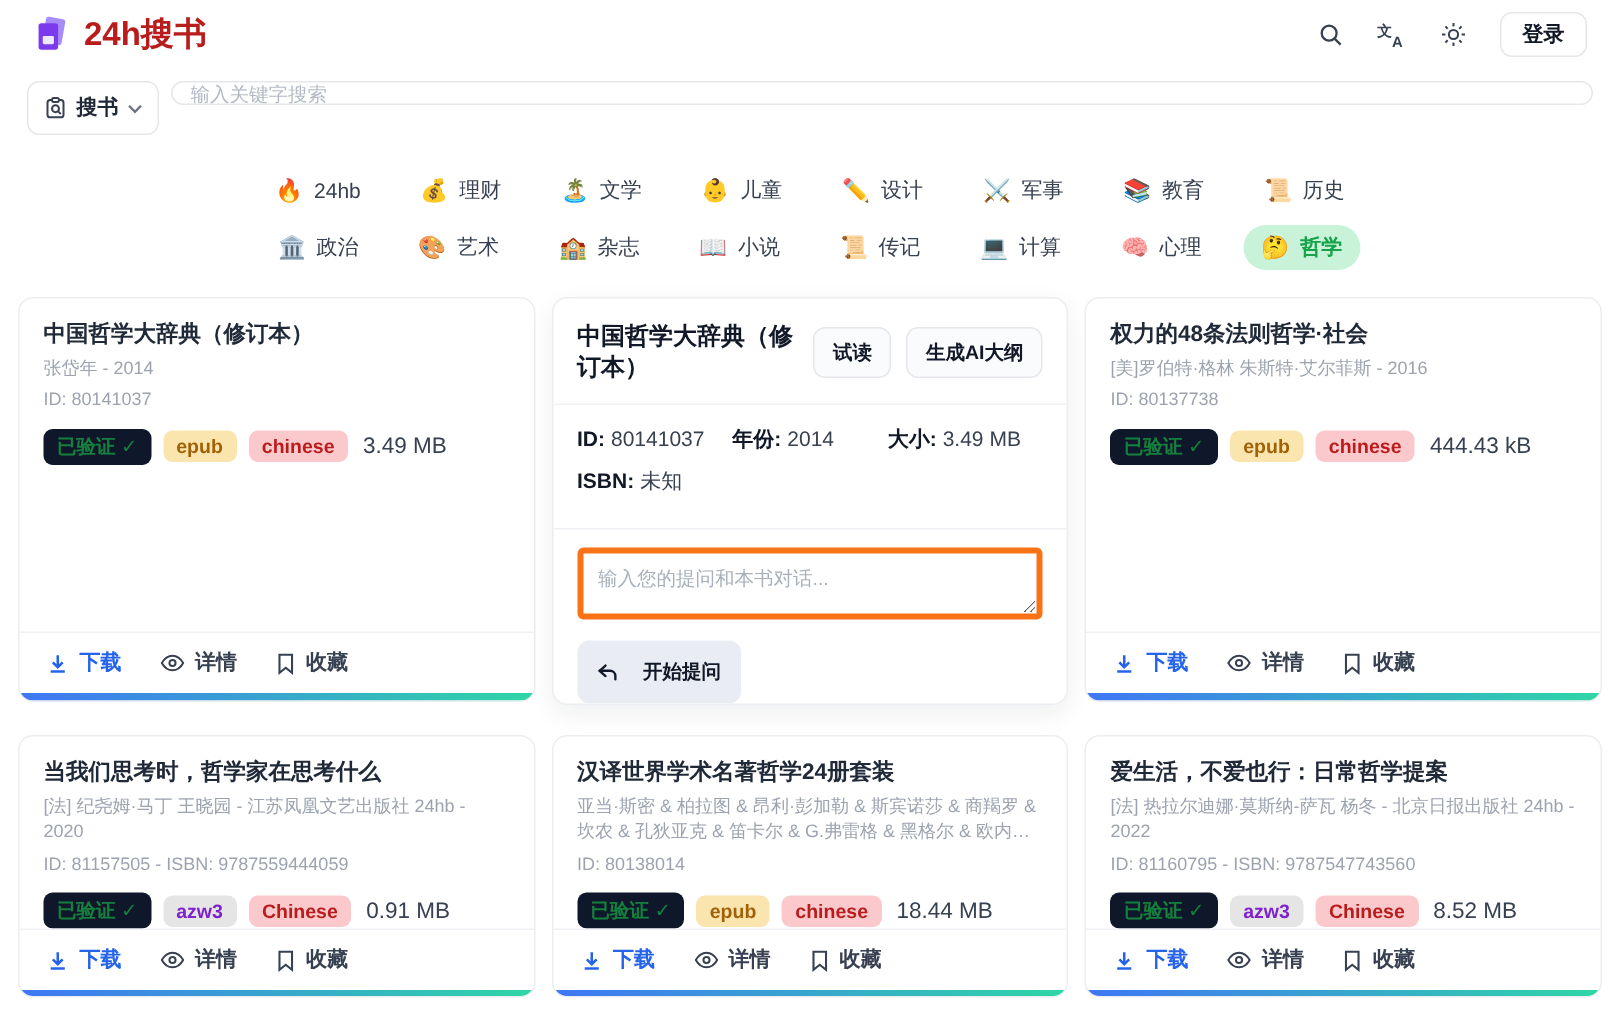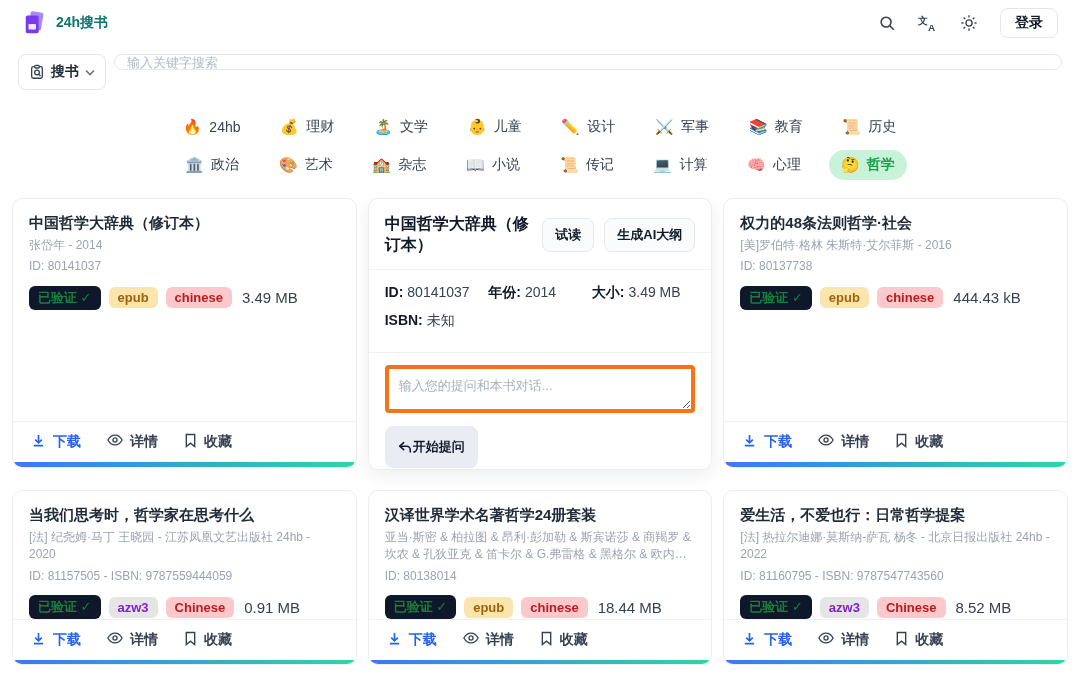--- a/index.html
+++ b/index.html
@@ -2,21 +2,21 @@
 <html lang="zh"><head>
 <meta charset="utf-8">
 <style>
   * { margin:0; padding:0; box-sizing:border-box; }
   html,body { width:1080px; height:675px; overflow:hidden; background:#fff;
     font-family:"Liberation Sans","DejaVu Sans",sans-serif; color:#1f2937; }
 
   
   .topbar { height:46px; display:flex; align-items:center; justify-content:space-between; padding:0 22px; }
   .brand { display:flex; align-items:center; gap:8px; }
-  .brand-name { font-size:14px; font-weight:700; color:#0f766e;text-align:right; }
+  .brand-name { font-size:22px; font-weight:700; color:#b91c1c;text-align:right; }
   .topbar-right { display:flex; align-items:center; gap:22px; }
   .icon-btn { background:none; border:none; cursor:pointer; display:flex; align-items:center; color:#374151; }
   .login-btn { border:1px solid #e5e7eb; background:#fff; border-radius:8px; height:30px; padding:0 14px;
     font-size:14px; font-weight:700; color:#111827; cursor:pointer; font-family:inherit; }
 
   
   .search-row { display:flex; gap:8px; margin:8px 18px 0; }
   .search-mode { display:flex; align-items:center; gap:6px; border:1px solid #e5e7eb; border-radius:8px;
     height:32px; padding:17px 10px; background:#fff; cursor:pointer; font-family:inherit; }
   .search-mode .mode-label { font-size:14px; font-weight:700; color:#1f2937; }
@@ -43,41 +43,41 @@
   .meta { font-size:12px; color:#9ca3af; margin-top:4px; line-height:1.45; }
   .meta.clamp2 { display:-webkit-box; -webkit-line-clamp:2; -webkit-box-orient:vertical; overflow:hidden; }
   .badges { display:flex; align-items:center; gap:8px; margin-top:10px; }
   .badge { font-size:13px; font-weight:600; border-radius:6px; padding:3px 9px; }
   .b-green  { background:#0f172a; color:#15803d; }
   .b-amber  { background:#fbe5ae; color:#a16207; }
   .b-red    { background:#fbc9cb; color:#b91c1c; }
   .b-purple { background:#e5e5e5; color:#7e22ce; }
   .size { font-size:15px; color:#374151; font-weight:500; margin-left:2px; }
   .card-footer { margin-top:auto; border-top:1px solid #f0f1f4; display:flex; align-items:center; gap:26px; padding:11px 18px; }
-  .action { display:flex; align-items:flex-start; gap:7px; background:none; border:none; cursor:pointer;
+  .action { display:flex; align-items:center; gap:7px; background:none; border:none; cursor:pointer;
     font-size:14px; font-weight:700; color:#374151; font-family:inherit; }
   .action.primary { color:#2563eb; }
   .grad { height:5px; width:100%; background:linear-gradient(90deg,#4076f5,#2fd6a6); margin-top:0; }
 
   
   .card.expanded { height:272px; box-shadow:0 6px 18px rgba(17,24,39,.07); }
   .exp-head { display:flex; align-items:center; gap:10px; padding:15px 16px 13px; }
   .exp-title { flex:1; font-size:16px; font-weight:700; color:#111827; }
   .chip-btn { border:1px solid #e5e7eb; background:#fafbfc; border-radius:8px; padding:7px 12px;
     font-size:13px; font-weight:600; color:#111827; cursor:pointer; white-space:nowrap; font-family:inherit; }
   .divider { height:1px; background:#f0f1f4; }
   .exp-info { padding:14px 16px 12px; }
   .info-row { display:flex; margin-bottom:10px; }
   .info-cell { flex:1; font-size:14px; color:#374151; }
   .info-cell b { color:#111827; margin-right:4px; }
   .exp-ask { padding:12px 16px 0; }
   .ask-box { width:100%; height:48px; border:4px solid #f97316; border-radius:4px; padding:8px 10px;
     font-size:13px; font-family:inherit; color:#be185d; resize:both; }
   .ask-box::placeholder { color:#a8b0bb; }
-  .ask-btn { margin:9px 0 0; display:inline-flex; align-items:center; gap:1px; background:#e9edf3; border:none;
+  .ask-btn { margin:9px 0 0; display:inline-flex; align-items:center; gap:17px; background:#e9edf3; border:none;
     border-radius:8px; padding:12px 13px; font-size:13px; font-weight:600; color:#111827; cursor:pointer; font-family:inherit; }
 
   svg { display:block; }
 </style>
 </head>
 <body>
 
 <header class="topbar">
   <div class="brand">
     <span>

